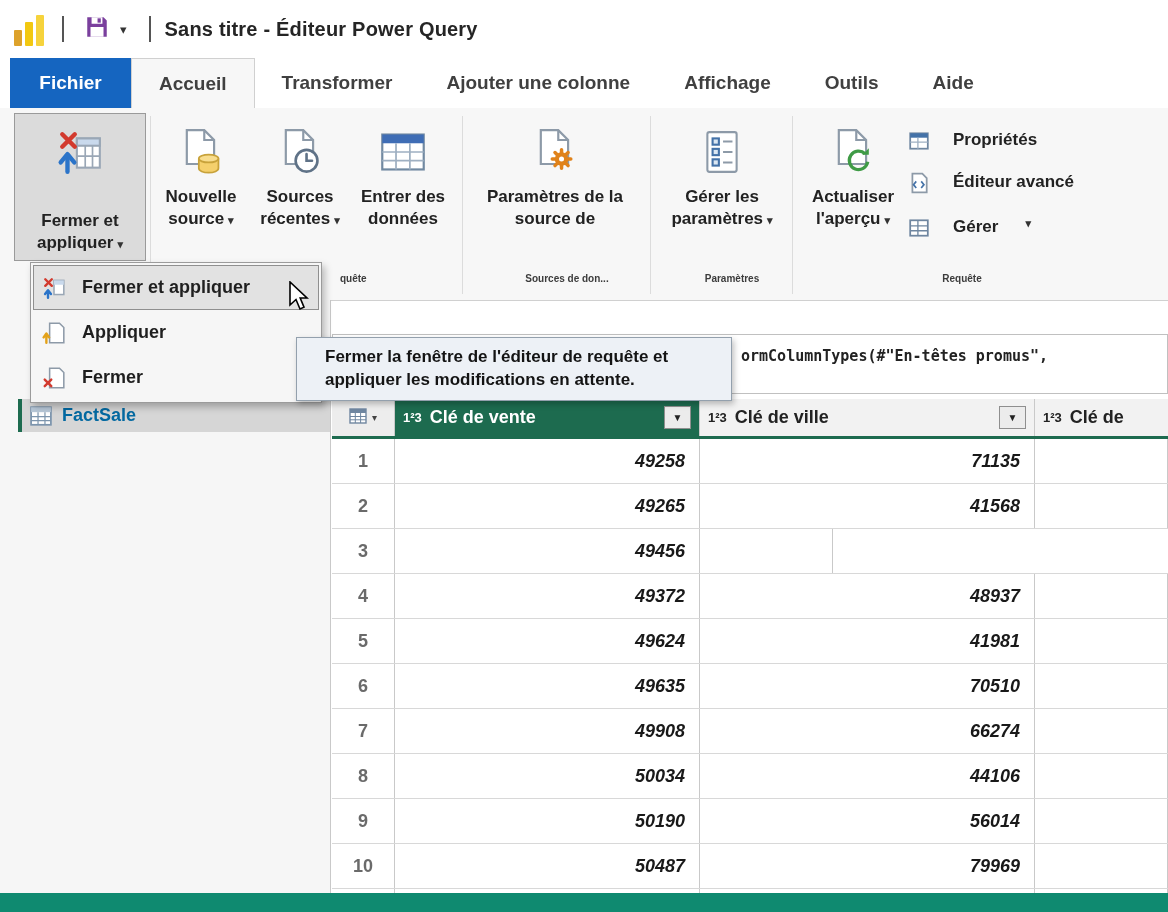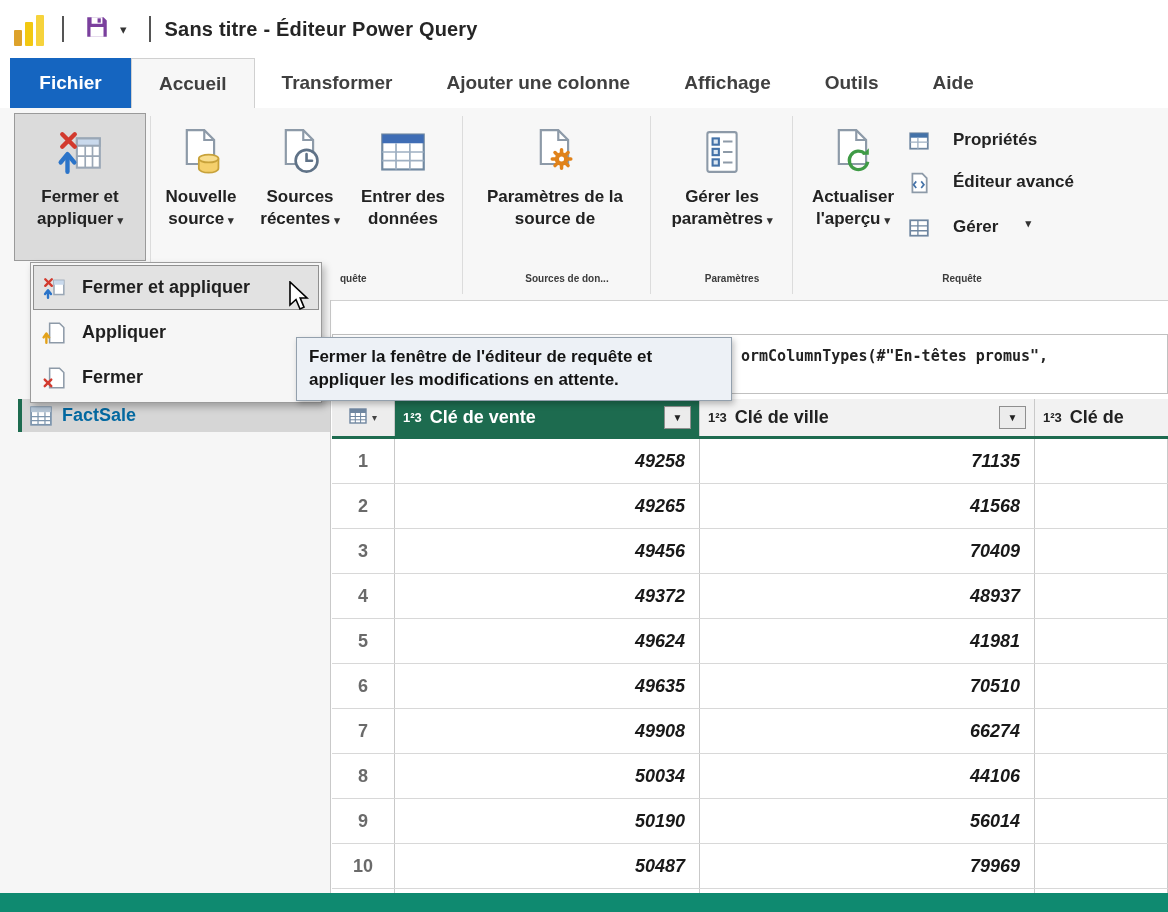--- a/index.html
+++ b/index.html
@@ -27,21 +27,21 @@
   .filetab{width:121px;padding:0;margin-left:10px;background:#1565c0;color:#fff;}
   .tab.active{background:#f7f7f7;border:1px solid #d0d0d0;border-bottom:none;margin-bottom:-1px;}
 
   
   .ribbon{position:absolute;left:0;top:108px;width:100%;height:192px;background:#f7f7f7;
           border-bottom:1px solid #d0d0d0;}
   .rsep{position:absolute;top:8px;width:1px;height:178px;background:#dcdcdc;}
   .bigbtn{position:absolute;top:5px;height:148px;display:flex;flex-direction:column;
           align-items:center;padding-top:8px;box-sizing:border-box;border:1px solid transparent;
           cursor:pointer;}
-  .bigbtn.pressed{background:#dbdbdb;border:1px solid #9a9a9a;}
+  .bigbtn.pressed{background:#dbdbdb;border:1px solid #9a9a9a;gap:24px;}
   .bicon{height:60px;display:flex;align-items:center;justify-content:center;}
   .blabel{margin-top:4px;font-size:17px;font-weight:600;line-height:1.3;text-align:center;color:#222;}
   .caret{font-size:11px;margin-left:4px;color:#333;}
   .smallbtn{position:absolute;left:908px;height:30px;display:flex;align-items:flex-start;gap:23px;
             font-size:17px;font-weight:600;color:#222;cursor:pointer;}
   .grouplabel{position:absolute;top:165px;font-size:10px;font-weight:600;color:#3c3c3c;text-align:center;margin-left:12px;}
 
   
   .sidebar{position:absolute;left:0;top:300px;width:331px;height:593px;background:#f6f6f6;
            border-right:1px solid #c9c9c9;box-sizing:border-box;}
@@ -84,21 +84,21 @@
   .ctxmenu{position:absolute;left:30px;top:262px;width:292px;background:#f6f6f6;
            border:1px solid #9b9b9b;box-shadow:3px 4px 7px rgba(0,0,0,.25);z-index:50;
            padding:2px;box-sizing:border-box;}
   .mitem{height:43px;display:flex;align-items:center;border:1px solid transparent;cursor:pointer;}
   .mitem.hl{background:#e2e2e2;border:1px solid #8f8f8f;}
   .micon{margin-left:8px;display:flex;flex:none;}
   .mlabel{margin-left:16px;font-size:18px;font-weight:600;color:#1f1f1f;white-space:nowrap;}
 
   
   .tooltip{position:absolute;left:296px;top:337px;width:436px;box-sizing:border-box;background:#edf1f6;
-           border:1px solid #93a0ad;box-shadow:2px 3px 6px rgba(0,0,0,.25);padding:8px 12px;
+           border:1px solid #93a0ad;box-shadow:2px 3px 6px rgba(0,0,0,.25);padding:8px 28px;
            font-size:17px;font-weight:600;line-height:1.35;color:#141414;z-index:60;}
 
   .cursor{position:absolute;left:287px;top:281px;z-index:70;}
 </style>
 </head>
 <body>
 
 <div class="app">
 
   <div class="titlebar">
@@ -316,21 +316,20 @@
         </div>
         <div class="trow">
           <div class="tcell c-num w-num">2</div>
           <div class="tcell c-val w-c1">49265</div>
           <div class="tcell c-val w-c2">41568</div>
           <div class="tcell c-val3 w-c3"></div>
         </div>
         <div class="trow">
           <div class="tcell c-num w-num">3</div>
           <div class="tcell c-val w-c1">49456</div>
-          <div class="tcell c-val w-c2">70409</div>
           <div class="tcell c-val3 w-c3"></div>
         </div>
         <div class="trow">
           <div class="tcell c-num w-num">4</div>
           <div class="tcell c-val w-c1">49372</div>
           <div class="tcell c-val w-c2">48937</div>
           <div class="tcell c-val3 w-c3"></div>
         </div>
         <div class="trow">
           <div class="tcell c-num w-num">5</div>

